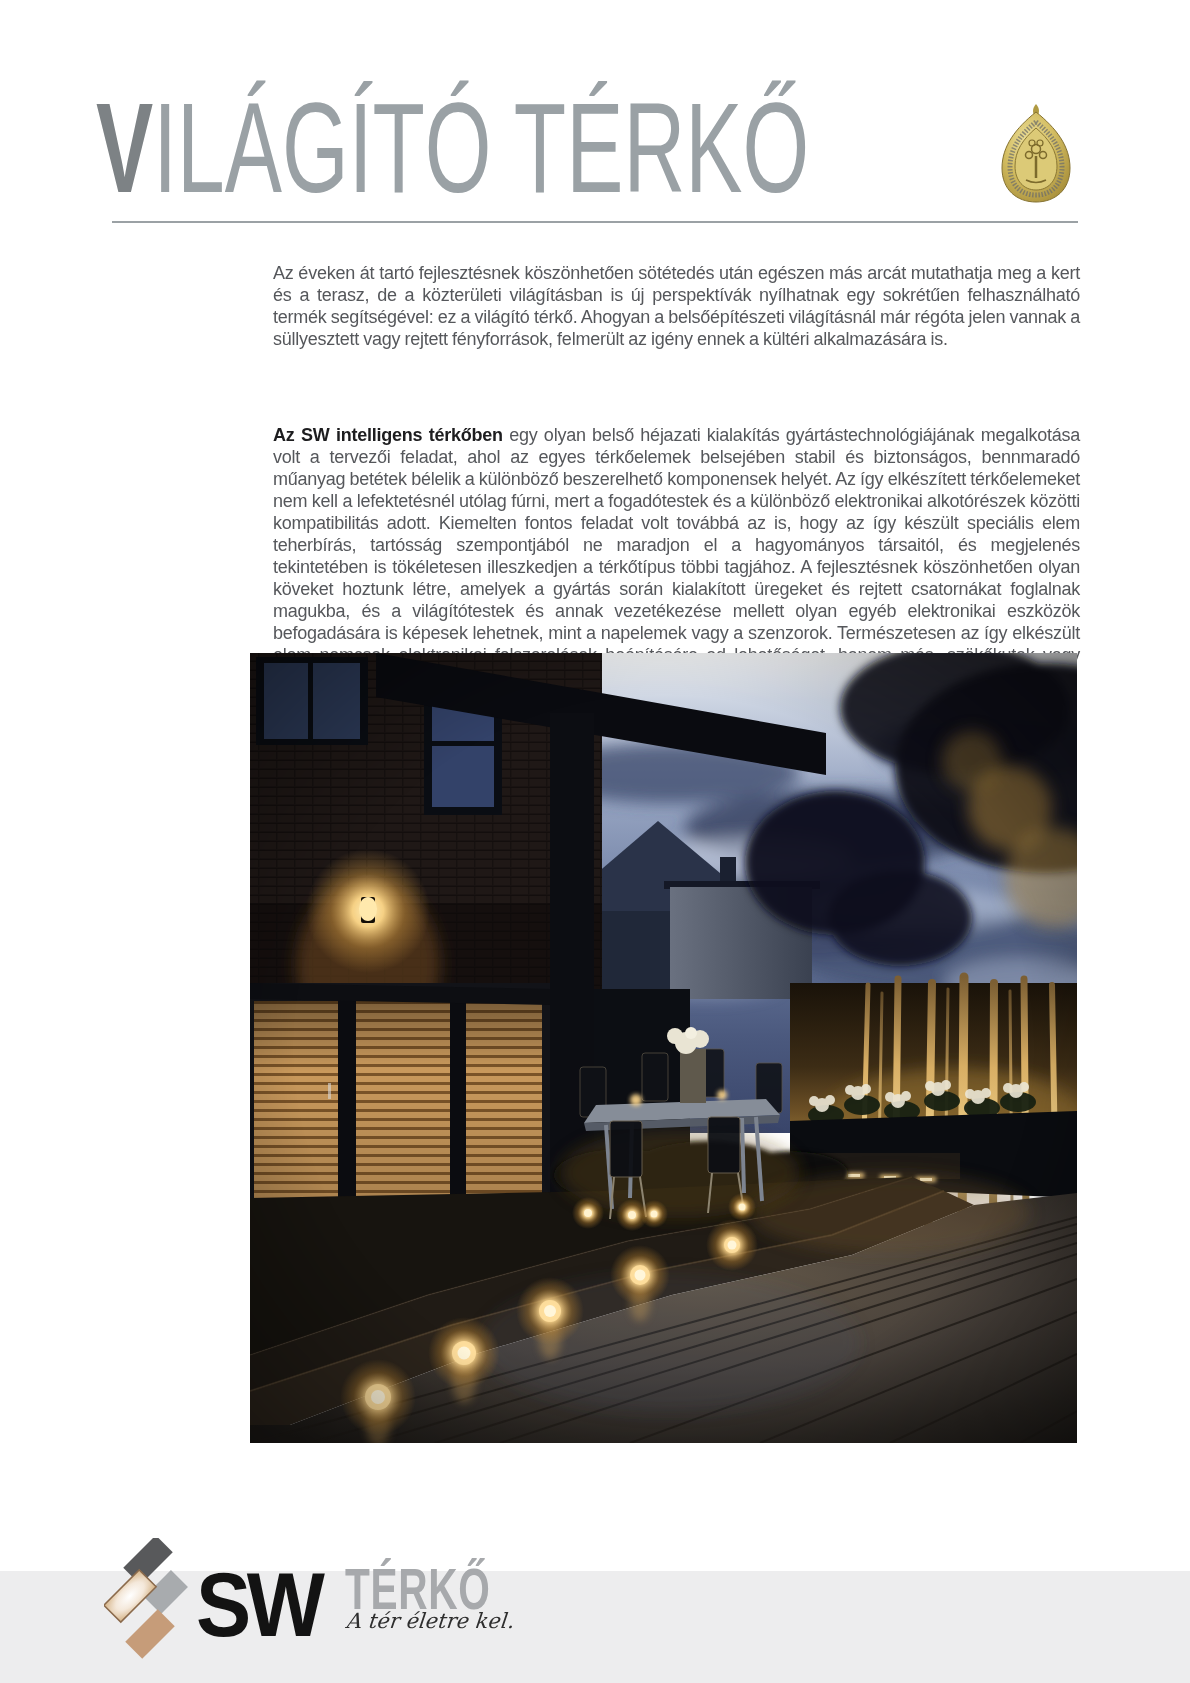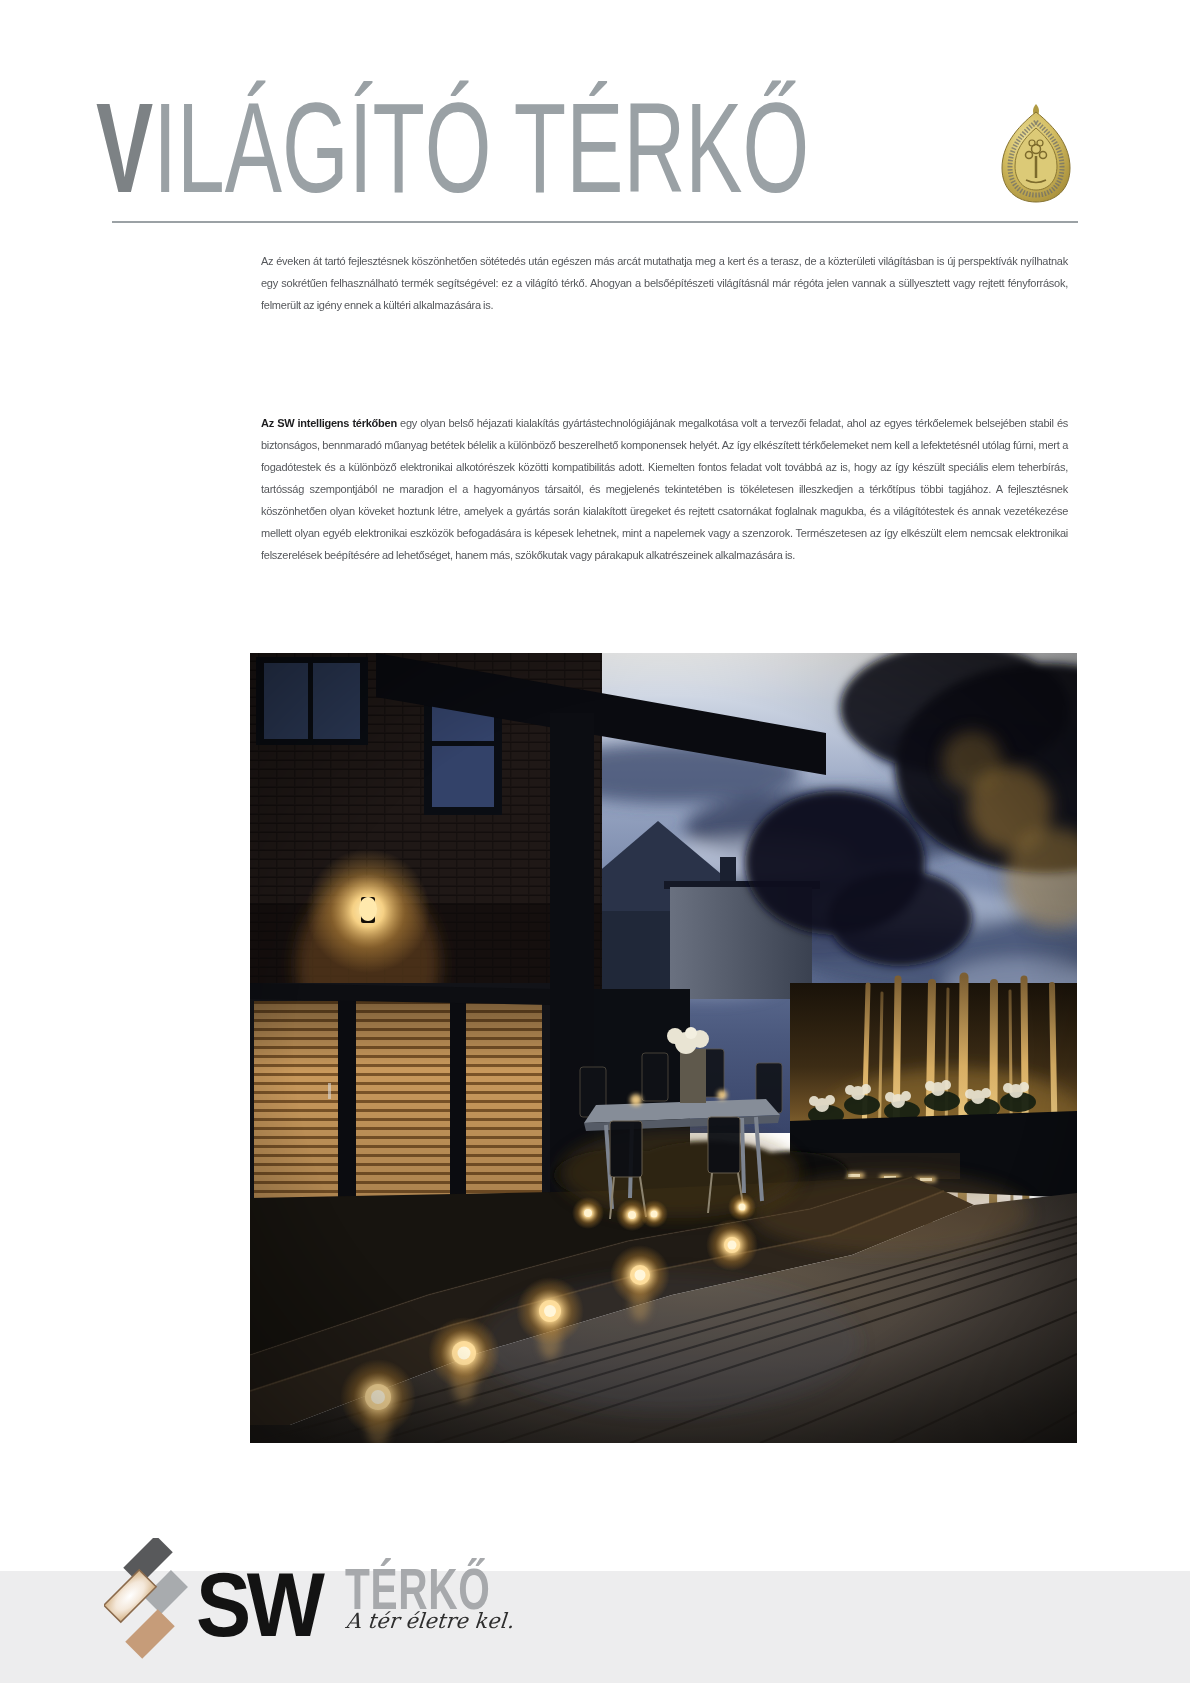--- a/index.html
+++ b/index.html
@@ -16,22 +16,22 @@
     color:#9aa1a5;letter-spacing:0px;
   }
   .title .lead{font-weight:700;color:#7d8285;}
   .divider{
     position:absolute;left:112px;top:221px;width:966px;height:2px;
     background:#9ba1a5;
   }
   .badge{position:absolute;left:998px;top:102px;width:76px;height:104px;}
   
   .para{
-    position:absolute;left:261px;width:807px;margin:0;
-    font-size:11px;line-height:22px;color:#55575b;
+    position:absolute;left:261px;width:807px;margin:12px;
+    font-size:18px;line-height:22px;color:#55575b;
     text-align:justify;letter-spacing:-0.25px;word-spacing:-0.5px;
   }
   .para.intro{top:250px;}
   .para.body{top:412px;}
   .para b{color:#1d1d1f;}
   
   .photo{position:absolute;left:250px;top:653px;width:827px;height:790px;display:block;}
   
   .footer-band{position:absolute;left:0;top:1571px;width:1190px;height:112px;background:#ededee;}
   .logo-mark{position:absolute;left:104px;top:1538px;width:96px;height:122px;}

